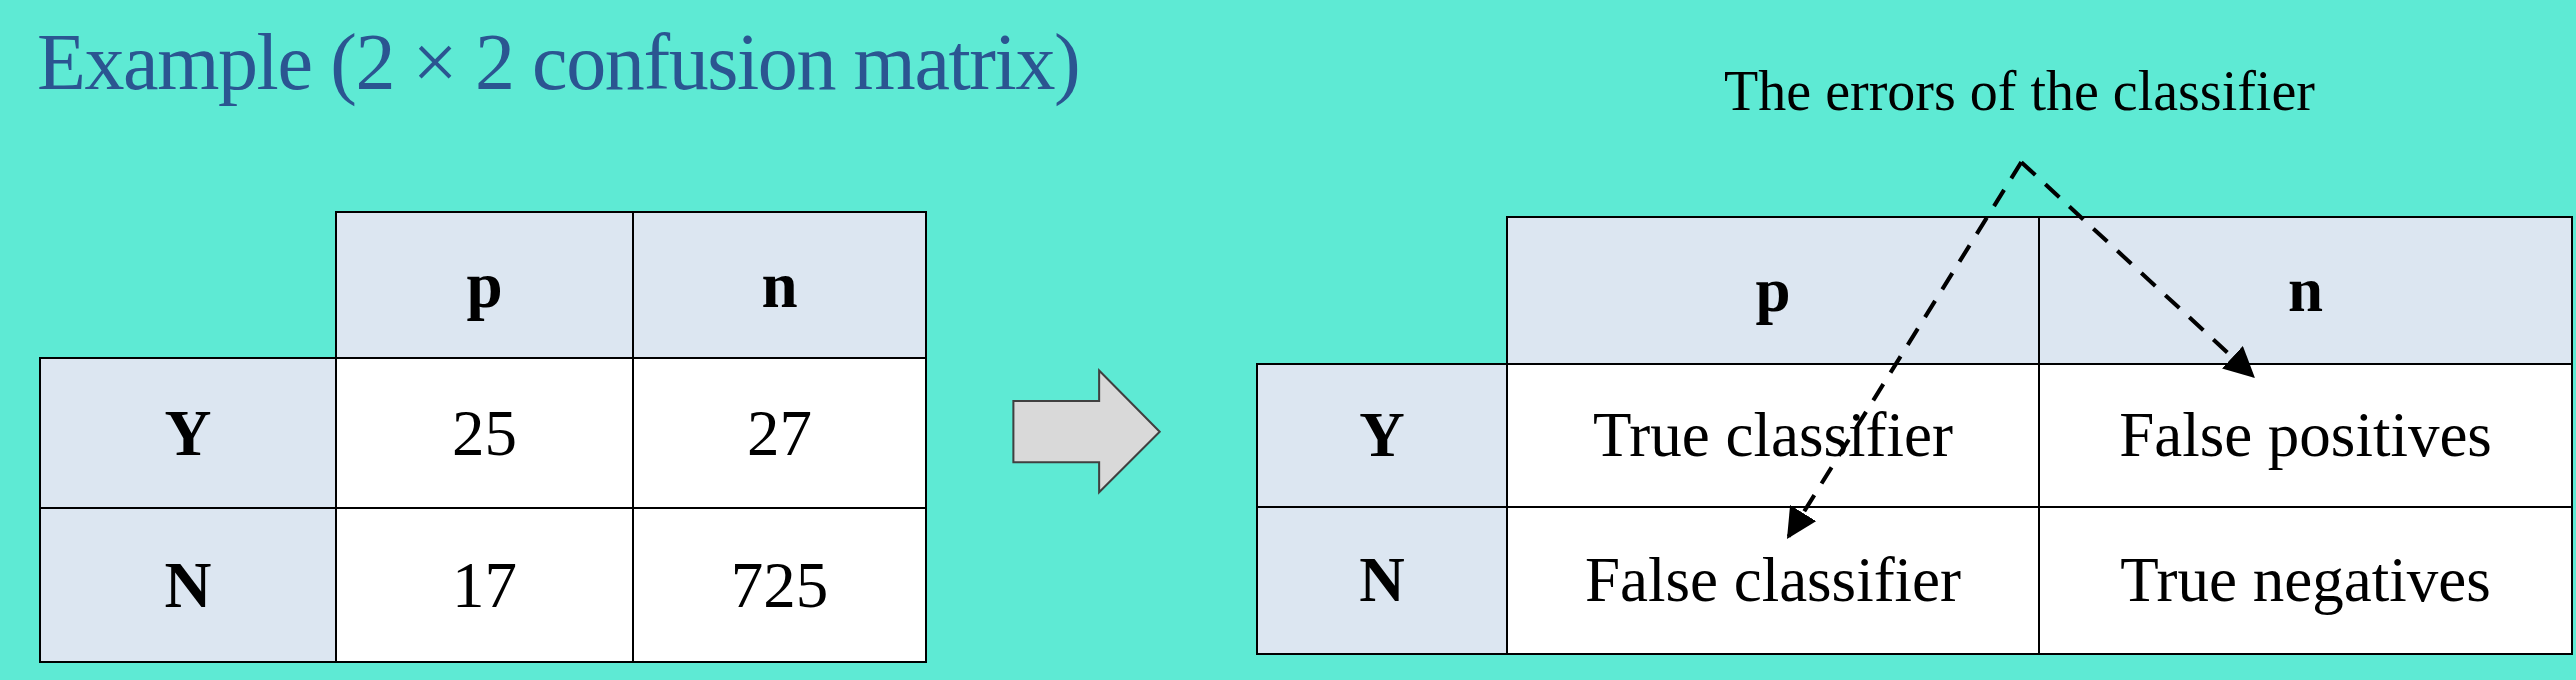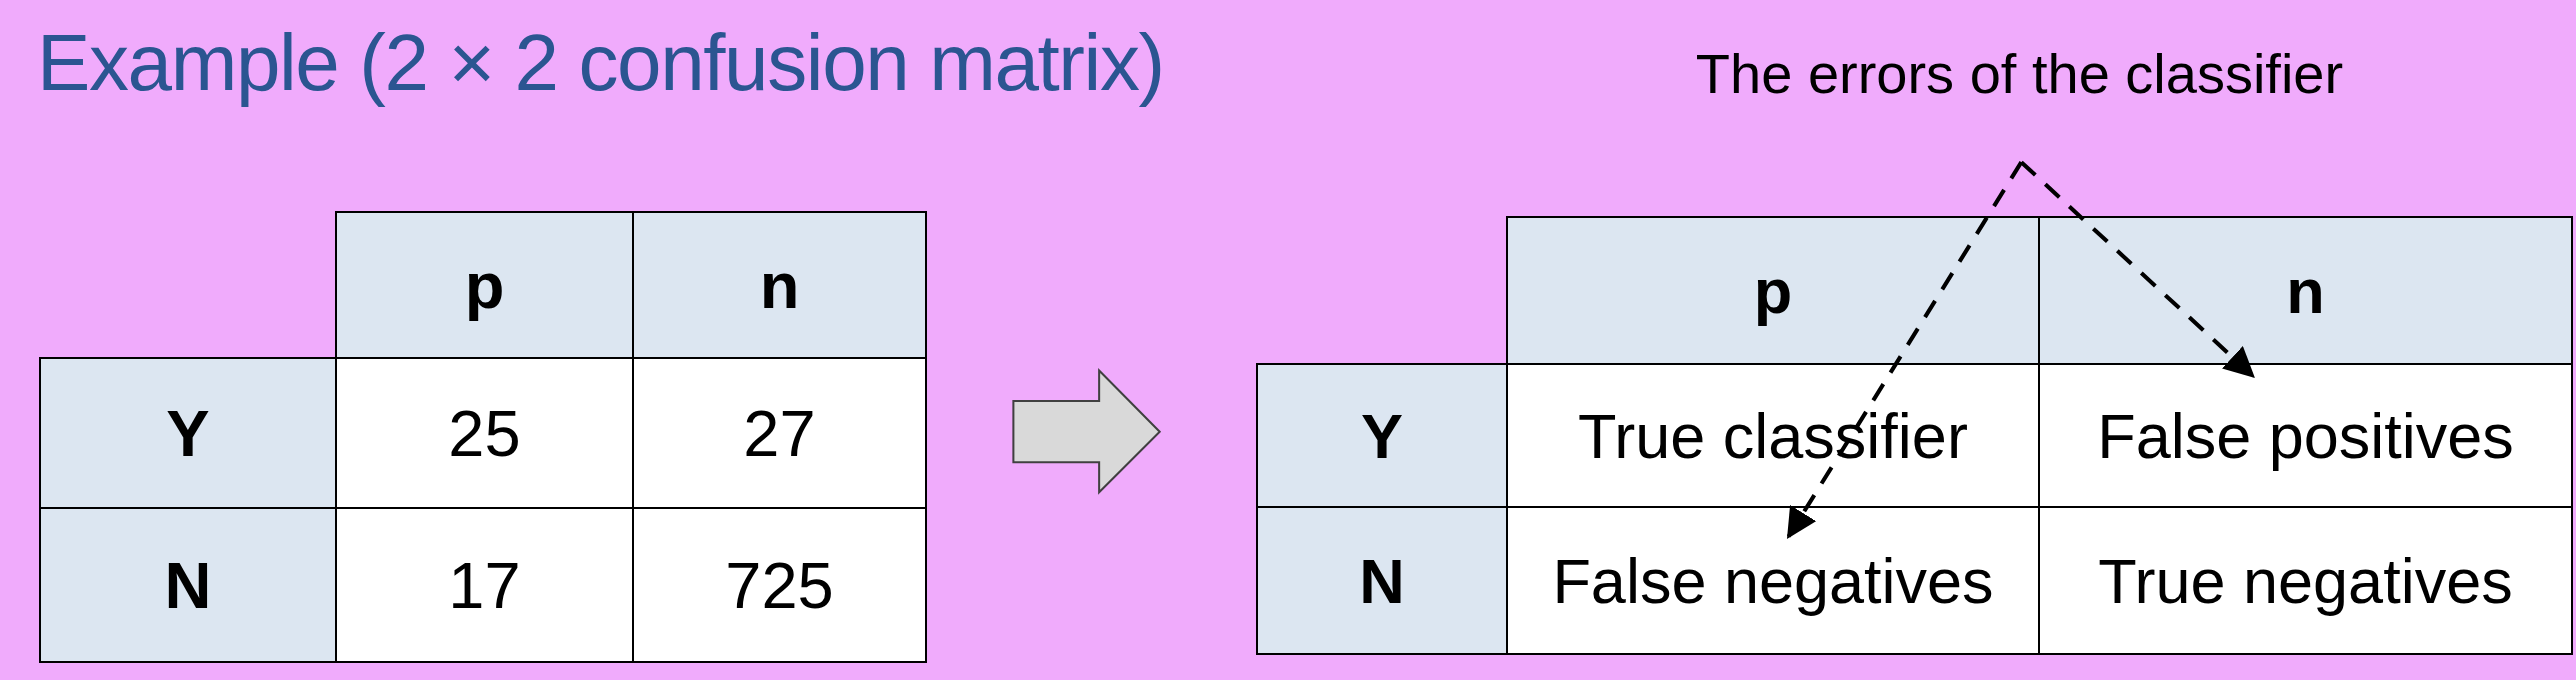--- a/index.html
+++ b/index.html
@@ -1,41 +1,41 @@
 <!DOCTYPE html>
 <html style="font-size:11px"><head>
 <meta charset="utf-8">
 <style>
   html, body { margin: 0; padding: 0; background: #ffffff; }
   #slide {
     position: relative;
     width: 2576px;
     height: 681px;
-    background: #f0abfc;
+    background: #5eead4;
     overflow: hidden;
-    font-family: Liberation Sans, sans-serif;
+    font-family: Liberation Serif, serif;
   }
 
   
   #title {
     position: absolute;
     left: 37px;
     top: 15px;
     font-size: 80px;
     line-height: 95px;
     letter-spacing: -1.4px;
     color: #2b5591;
     white-space: nowrap;
   }
 
   
   #annotation {
     position: absolute;
     left: 1625px;
-    top: 42px;
+    top: 60px;
     width: 789px;
     text-align: center;
     font-size: 56px;
     line-height: 63px;
     color: #000000;
     white-space: nowrap;
   }
 
   
   table.matrix {
@@ -126,21 +126,21 @@
       <td class="hdr">p</td>
       <td class="hdr">n</td>
     </tr>
     <tr class="r1">
       <td class="hdr">Y</td>
       <td class="val">True classifier</td>
       <td class="val err-dark">False positives</td>
     </tr>
     <tr class="r2">
       <td class="hdr">N</td>
-      <td class="val err-dark">False negatives</td>
+      <td class="val err-dark">False classifier</td>
       <td class="val">True negatives</td>
     </tr>
   </tbody>
     </table>
 
   <svg id="overlay" viewBox="0 0 3785 1000" xmlns="http://www.w3.org/2000/svg">
     <defs>
       <marker id="ah" viewBox="0 0 10 10" refX="9" refY="5" markerWidth="7.5" markerHeight="7.5" orient="auto">
         <path d="M0,0 L10,5 L0,10 z" fill="#000000"></path>
       </marker>

